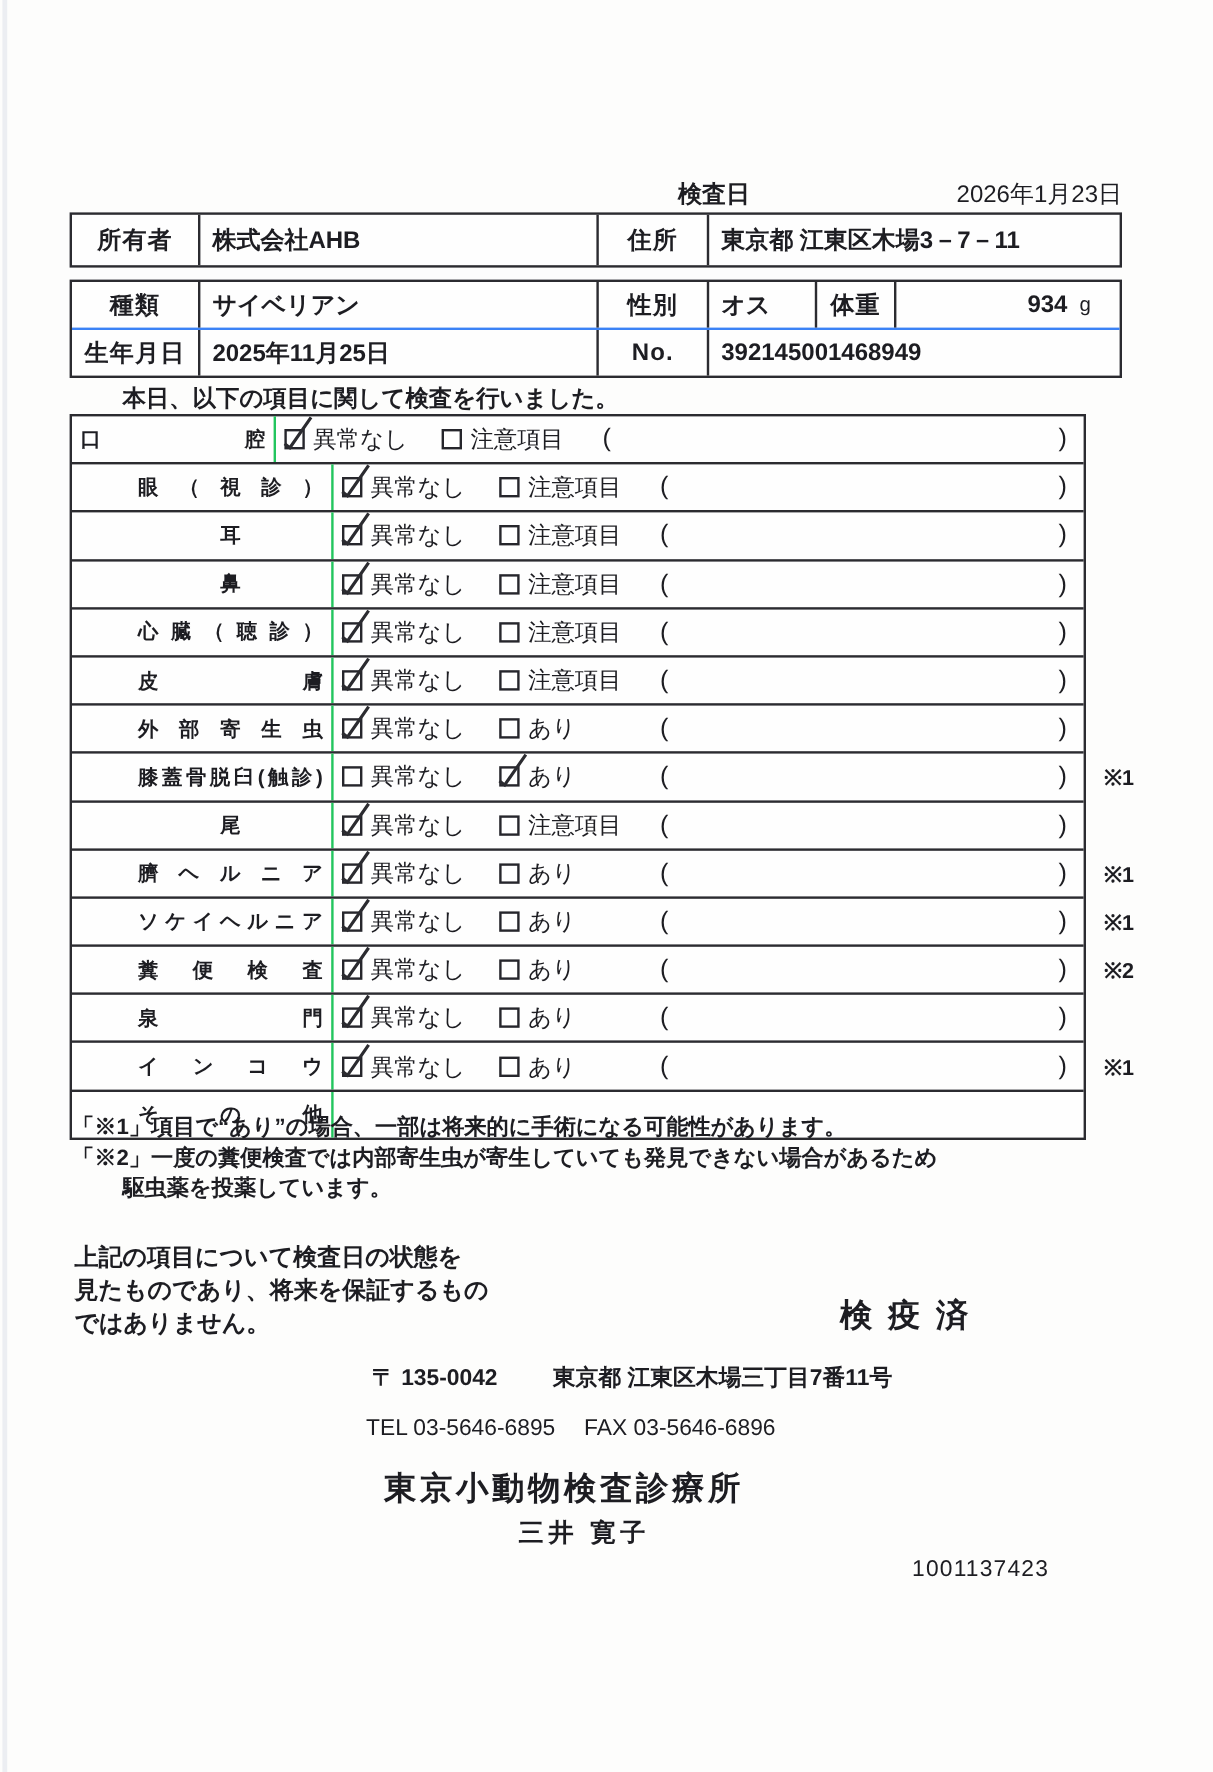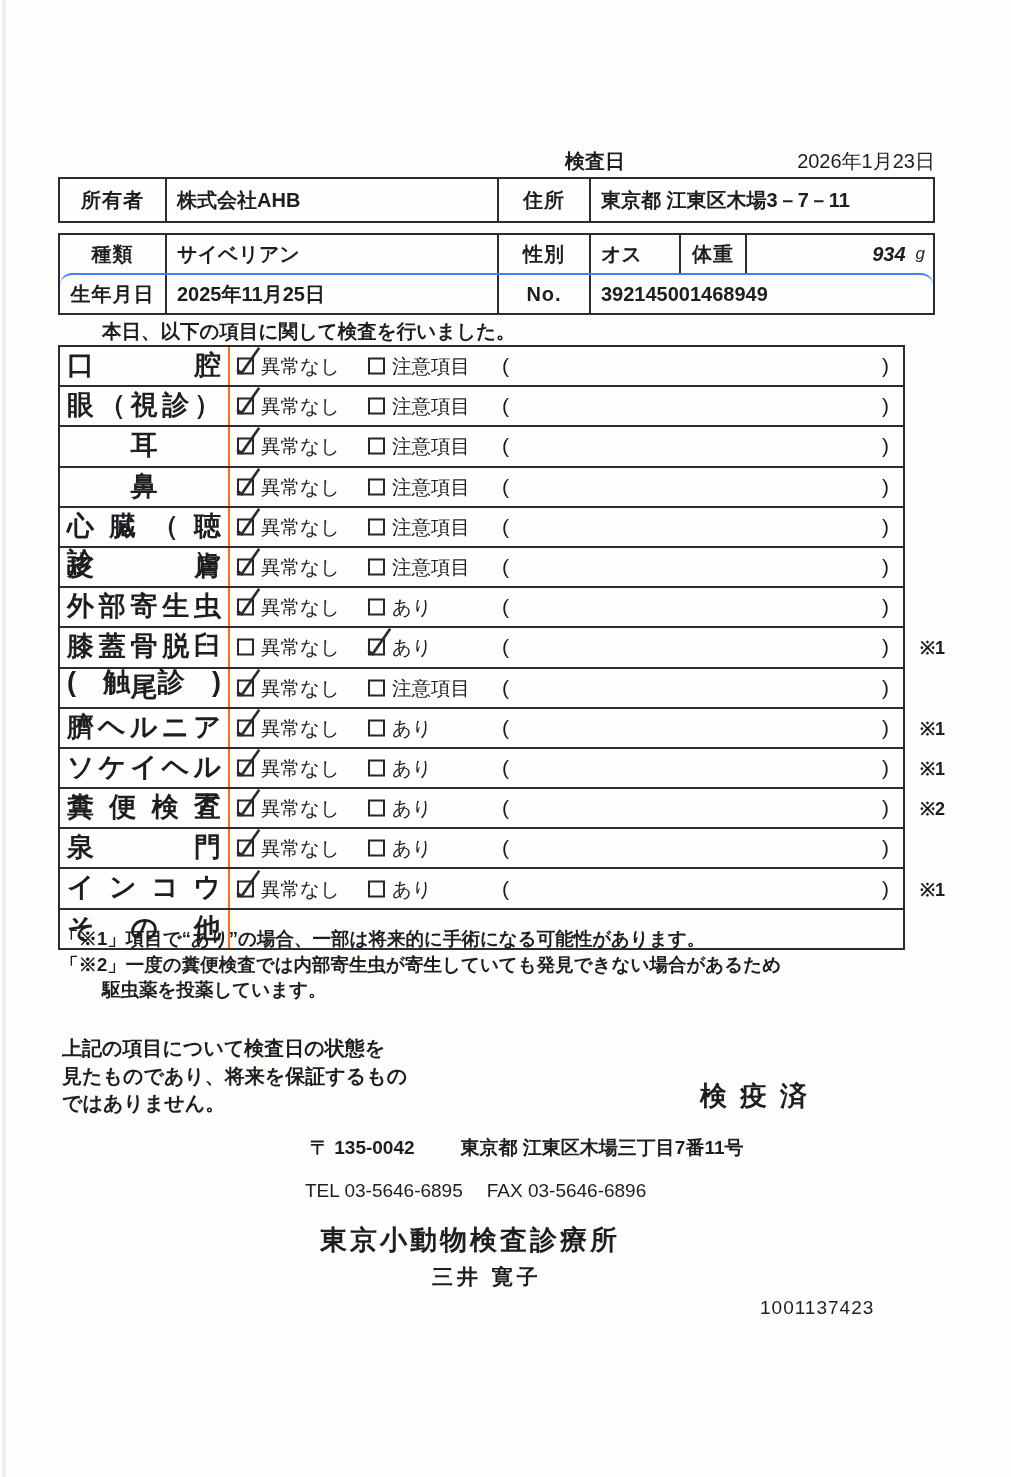--- a/index.html
+++ b/index.html
@@ -19,49 +19,49 @@
   
   .title{top:84px;left:0;width:100%;text-align:center;
     font-size:31px;font-weight:bold;letter-spacing:2px;}
 
   
   .insp-label{top:148px;left:565px;font-size:20px;font-weight:bold;}
   .insp-date{top:148px;right:76px;font-size:20px;font-weight:normal;}
 
   
   .tbl{left:58px;width:877px;border:2px solid #2b2b30;box-sizing:border-box;background:#fefefe;}
-  .trow{display:flex;height:40px;border-radius:12px;}
+  .trow{display:flex;height:40px;}
   .trow + .trow{border-top:2px solid #3b82f6;}
   .tcell{box-sizing:border-box;display:flex;align-items:center;font-size:20px;}
   .tcell + .tcell{border-left:2px solid #2b2b30;}
   .lab{justify-content:center;font-weight:bold;letter-spacing:1px;}
   .val{padding-left:10px;font-weight:bold;}
   .w-label{width:105px;}
   .w-value{width:332px;}
   .w-small{width:92px;}
   .w-sex{width:90px;}
   .w-wt{width:66px;}
-  .weight-val{flex:1;justify-content:flex-end;padding-right:8px;font-weight:bold;font-style:italic;}
+  .weight-val{flex:1;justify-content:flex-end;padding-right:24px;font-weight:bold;}
   .weight-unit{font-size:17px;margin-left:10px;font-weight:normal;}
   .flex1{flex:1;}
 
   #owner-table{top:177px;}
   #owner-table .trow{height:42px;}
   #pet-table{top:233px;}
   #pet-table .trow{height:38px;}
 
   .intro{top:318px;left:62px;font-size:19.5px;font-weight:bold;margin-left:40px;}
 
   
   #checklist{top:345px;left:58px;width:847px;border:2px solid #2b2b30;
     box-sizing:border-box;background:#fefefe;}
   .crow{display:flex;height:38.2px;position:relative;}
-  .crow + .crow{border-top:2px solid #2b2b30;}
-  .lcell{width:170px;border-right:2px solid #f97316;box-sizing:border-box;
-    display:flex;align-items:flex-start;padding:0 7px;font-size:27px;font-weight:bold;}
+  .crow + .crow{border-top:2px solid #2b2b30;padding-left:48px;}
+  .lcell{width:170px;border-right:2px solid #22c55e;box-sizing:border-box;
+    display:flex;align-items:center;padding:0 7px;font-size:17px;font-weight:bold;}
   .jtext{display:block;width:100%;text-align:justify;text-align-last:justify;
     text-justify:inter-character;}
   .center .jtext{text-align:center;text-align-last:center;}
   .ccell{flex:1;position:relative;font-size:19.5px;}
   .ccell span{position:absolute;top:50%;transform:translateY(-50%);}
   .cb{left:7px;width:17px;height:17px;border:2px solid #26262c;box-sizing:border-box;
     background:#fff;}
   .cb .tick{display:none;position:absolute;left:-4px;top:-4px;width:22px;height:22px;
     overflow:visible;transform:none;}
   .cb.checked .tick{display:block;}

